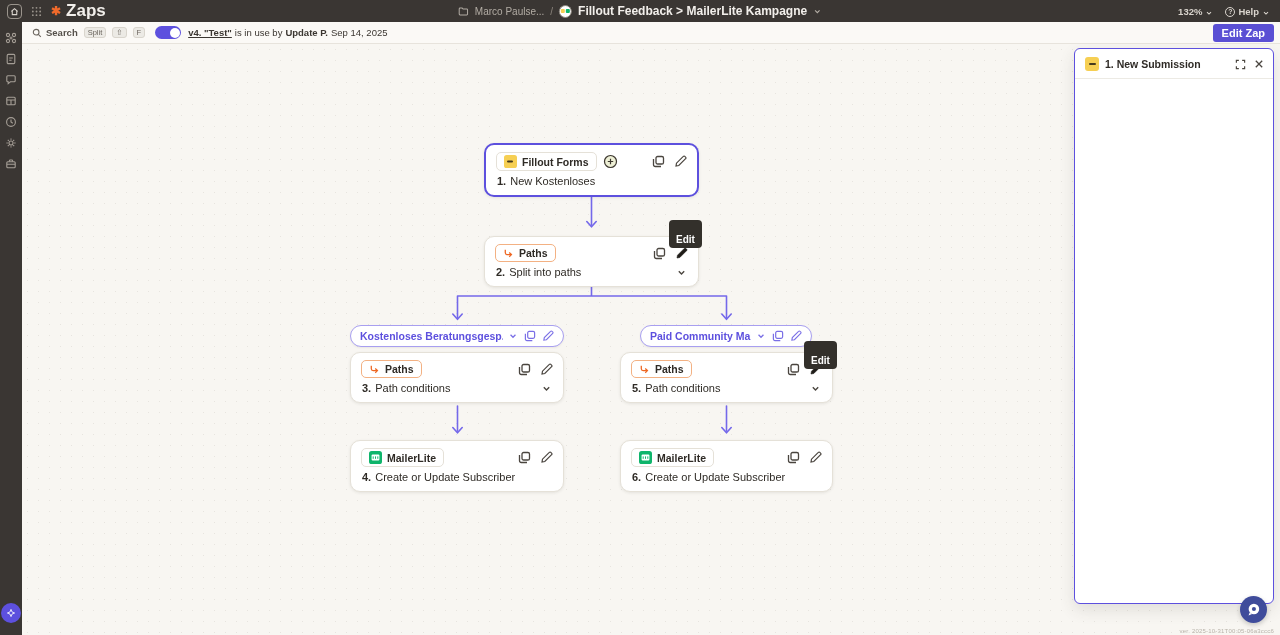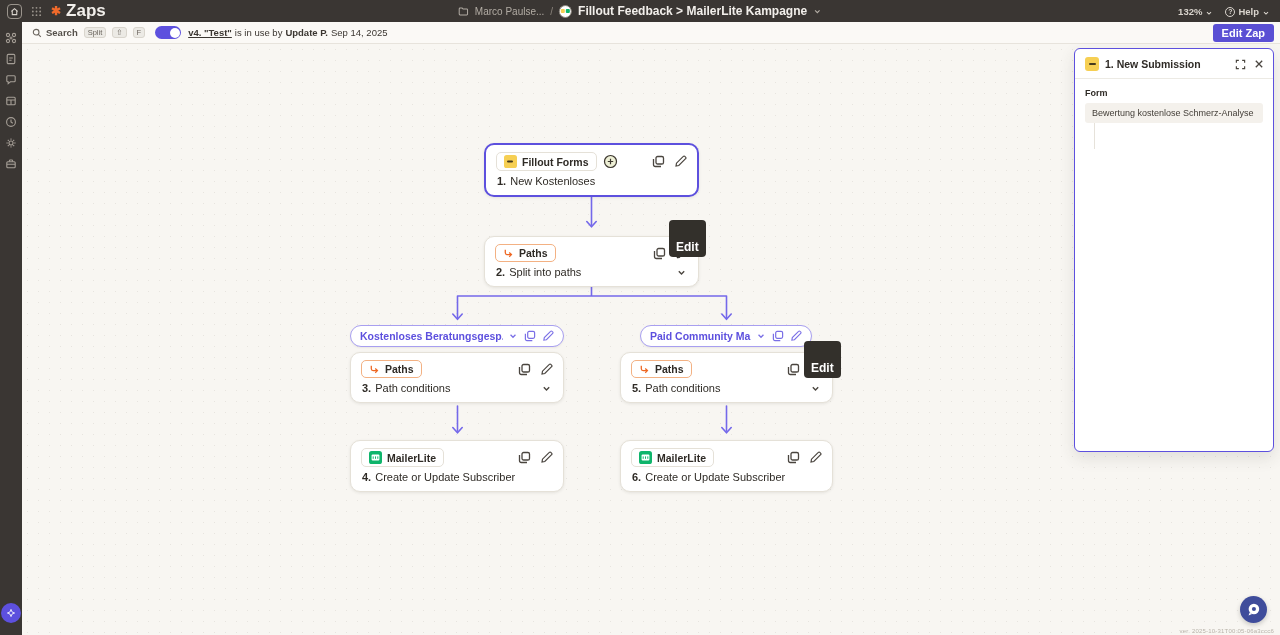--- a/index.html
+++ b/index.html
@@ -59,24 +59,24 @@
   .row2-chev { margin-left:auto; color:#4a453f; display:flex; }
   .app-badge { display:inline-flex; align-items:center; gap:5px; padding:2px 7px; border:1px solid #e5e1d8; border-radius:5px; font-weight:700; font-size:10.5px; color:#2f2b26; background:#fff; }
   .app-badge.paths { border-color:#f3b183; }
   .node-actions { margin-left:auto; display:flex; align-items:center; gap:9px; color:#4a453f; }
   .act { display:flex; }
 
   .path-pill { position:absolute; height:22px; background:#fff; border:1.5px solid #a89ff0; border-radius:12px; display:flex; align-items:center; padding:0 9px; gap:5px; color:#5d50de; box-shadow:0 1px 2px rgba(60,55,48,.07); }
   .pill-label { font-size:10.5px; font-weight:700; white-space:nowrap; overflow:hidden; }
   .pill-icons { display:flex; align-items:center; gap:6px; margin-left:auto; color:#7a6fe6; }
 
-  .tooltip { position:absolute; background:#33302b; color:#fff; font-size:12px; font-weight:600; padding:20px 7px 3px; border-radius:4px; z-index:8; }
+  .tooltip { position:absolute; background:#33302b; color:#fff; font-size:10px; font-weight:600; padding:14px 7px 3px; border-radius:4px; z-index:8; }
 
   
-  #panel { position:absolute; left:1074px; top:48px; width:200px; height:404px; background:#fff; border:1.5px solid #5d50de; border-radius:6px; z-index:9; box-shadow:0 6px 16px rgba(60,55,48,.12); }
+  #panel { position:absolute; left:1074px; top:48px; width:200px; height:556px; background:#fff; border:1.5px solid #5d50de; border-radius:6px; z-index:9; box-shadow:0 6px 16px rgba(60,55,48,.12); }
   .panel-header { display:flex; align-items:center; gap:6px; padding:8px 9px 7px 10px; border-bottom:1px solid #eceae4; }
   .fillout-sq { width:14px; height:14px; border-radius:3px; background:#f6cf53; display:flex; align-items:center; justify-content:center; }
   .fillout-sq i { display:block; width:7px; height:2.4px; border-radius:1.2px; background:#45391c; }
   .panel-title { font-size:10.5px; font-weight:700; color:#2f2b26; }
   .panel-hicons { margin-left:auto; display:flex; align-items:center; gap:8px; color:#4a453f; }
   .panel-tabs { display:flex; align-items:center; gap:7px; padding:0 10px; height:23px; border-bottom:1px solid #eceae4; font-size:9px; }
   .ptab { font-weight:700; color:#3b3631; height:100%; display:flex; align-items:center; position:relative; }
   .ptab.active::after { content:""; position:absolute; left:0; right:0; bottom:-1px; height:2px; background:#5d50de; border-radius:1px; }
   .ptab.disabled { color:#a39d94; font-weight:600; }
   .tab-sep { color:#a39d94; display:flex; }
@@ -509,25 +509,20 @@
             <path d="M1.5 4.2V1.5h2.7M7.8 1.5h2.7v2.7M10.5 7.8v2.7H7.8M4.2 10.5H1.5V7.8"></path>
           </svg>
         </span>
       <span class="act">
           <svg width="10" height="10" viewBox="0 0 10 10" fill="none" stroke="currentColor" stroke-width="1.3">
             <path d="M1.8 1.8 8.2 8.2M8.2 1.8 1.8 8.2"></path>
           </svg>
         </span>
     </span>
   </div>
-  <div class="panel-body">
-    <div class="form-label">Form</div>
-    <div class="form-field">Bewertung kostenlose Schmerz-Analyse</div>
-    <div class="tree-line"></div>
-  </div>
 </div>
 
 <div id="chat-fab">
   <svg width="17" height="17" viewBox="0 0 20 20">
     <circle cx="10.5" cy="9.5" r="6.2" fill="#fff"></circle>
     <path d="M5.5 13.5 4.2 17l4-1.6z" fill="#fff"></path>
     <circle cx="10.5" cy="9.5" r="2.4" fill="#3f4c9b"></circle>
   </svg>
 </div>
 <div id="build-text">ver. 2025-10-31T00:05-06a3ccc6</div>

